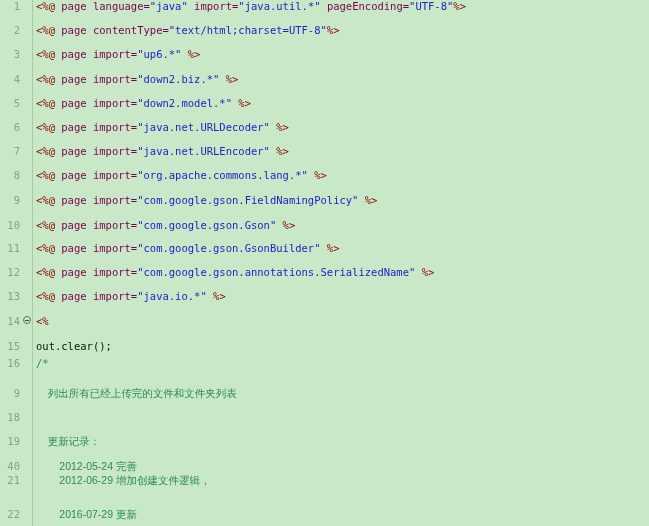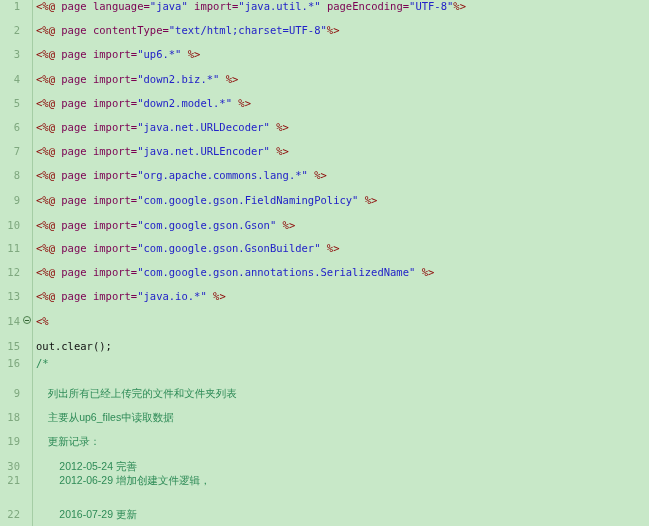--- a/index.html
+++ b/index.html
@@ -131,19 +131,19 @@
       <div class="line" style="top: 84.7px;"><div class="gutter">8</div><div class="foldcol"></div><div class="content"><span class="tag">&lt;%@</span><span class="plain"> </span><span class="attrname">page</span><span class="plain"> </span><span class="attrname">import=</span><span class="str">"org.apache.commons.lang.*"</span><span class="plain"> </span><span class="tag">%&gt;</span></div></div>
       <div class="line" style="top: 96.8px;"><div class="gutter">9</div><div class="foldcol"></div><div class="content"><span class="tag">&lt;%@</span><span class="plain"> </span><span class="attrname">page</span><span class="plain"> </span><span class="attrname">import=</span><span class="str">"com.google.gson.FieldNamingPolicy"</span><span class="plain"> </span><span class="tag">%&gt;</span></div></div>
       <div class="line" style="top: 110px;"><div class="gutter">10</div><div class="foldcol"></div><div class="content"><span class="tag">&lt;%@</span><span class="plain"> </span><span class="attrname">page</span><span class="plain"> </span><span class="attrname">import=</span><span class="str">"com.google.gson.Gson"</span><span class="plain"> </span><span class="tag">%&gt;</span></div></div>
       <div class="line" style="top: 121px;"><div class="gutter">11</div><div class="foldcol"></div><div class="content"><span class="tag">&lt;%@</span><span class="plain"> </span><span class="attrname">page</span><span class="plain"> </span><span class="attrname">import=</span><span class="str">"com.google.gson.GsonBuilder"</span><span class="plain"> </span><span class="tag">%&gt;</span></div></div>
       <div class="line" style="top: 133.1px;"><div class="gutter">12</div><div class="foldcol"></div><div class="content"><span class="tag">&lt;%@</span><span class="plain"> </span><span class="attrname">page</span><span class="plain"> </span><span class="attrname">import=</span><span class="str">"com.google.gson.annotations.SerializedName"</span><span class="plain"> </span><span class="tag">%&gt;</span></div></div>
       <div class="line" style="top: 145.2px;"><div class="gutter">13</div><div class="foldcol"></div><div class="content"><span class="tag">&lt;%@</span><span class="plain"> </span><span class="attrname">page</span><span class="plain"> </span><span class="attrname">import=</span><span class="str">"java.io.*"</span><span class="plain"> </span><span class="tag">%&gt;</span></div></div>
       <div class="line" style="top: 157.3px;"><div class="gutter">14</div><div class="foldcol"><span class="fold-marker"></span></div><div class="content"><span class="tag">&lt;%</span></div></div>
       <div class="line" style="top: 171px;"><div class="gutter">15</div><div class="foldcol"></div><div class="content"><span class="plain">out.clear();</span></div></div>
       <div class="line" style="top: 176px;"><div class="gutter">16</div><div class="foldcol"></div><div class="content"><span class="cmt">/*</span></div></div>
       <div class="line" style="top: 193.6px;"><div class="gutter">9</div><div class="foldcol"></div><div class="content"><span class="cn">    列出所有已经上传完的文件和文件夹列表</span></div></div>
-      <div class="line" style="top: 205.7px;"><div class="gutter">18</div><div class="foldcol"></div><div class="content"><span class="cn">    主要从up6_files中读取数据</span></div></div>
+      <div class="line" style="top: 205.7px; flex-direction: column;"><div class="gutter">18</div><div class="foldcol"></div><div class="content"><span class="cn">    主要从up6_files中读取数据</span></div></div>
       <div class="line" style="top: 217.8px;"><div class="gutter">19</div><div class="foldcol"></div><div class="content"><span class="cn">    更新记录：</span></div></div>
-      <div class="line" style="top: 229.9px;"><div class="gutter">30</div><div class="foldcol"></div><div class="content"><span class="cn">        2012-05-24 完善</span></div></div>
+      <div class="line" style="top: 229.9px;"><div class="gutter">40</div><div class="foldcol"></div><div class="content"><span class="cn">        2012-05-24 完善</span></div></div>
       <div class="line" style="top: 232px;"><div class="gutter">21</div><div class="foldcol"></div><div class="content"><span class="cn">        2012-06-29 增加创建文件逻辑，</span></div></div>
       <div class="line" style="top: 254.1px;"><div class="gutter">22</div><div class="foldcol"></div><div class="content"><span class="cn">        2016-07-29 更新</span></div></div>
     </div>
 </div>
 
 </body></html>

